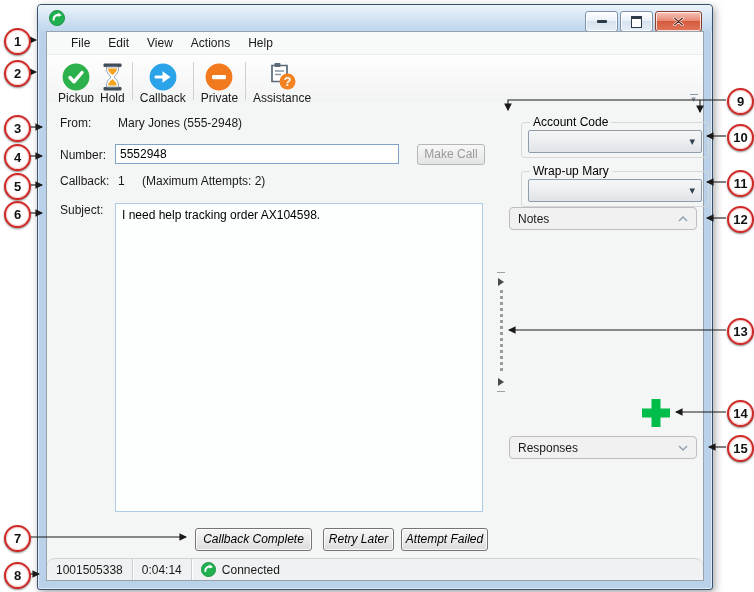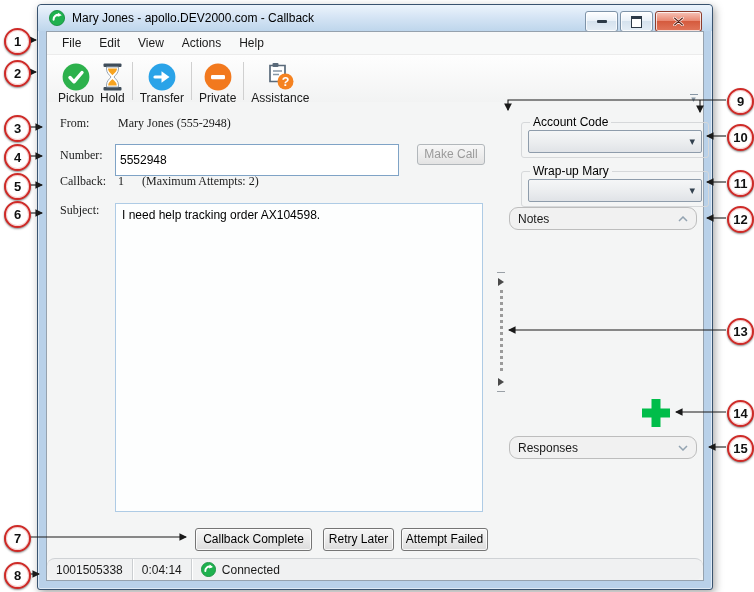--- a/index.html
+++ b/index.html
@@ -21,76 +21,76 @@
   .wbtn.min,.wbtn.max{width:31px;}
   .wbtn.close{width:45px;border-color:#8c3c2c;
         background:linear-gradient(#f6c3b8,#e98a74 45%,#d4593c 46%,#e1765b);}
   .glyph-bar{width:10px;height:3px;background:#2d3a47;border-radius:1px;}
   .glyph-box{width:9px;height:8px;border:1px solid #2d3a47;border-top-width:3px;background:#fff;}
 
   .client{position:absolute;left:8px;right:8px;top:26px;bottom:8px;background:#f4f5f5;
           border:1px solid #96a2ae;}
 
   
-  .menubar{height:22px;background:#f8f9f9;display:flex;align-items:center;padding-left:6px;
+  .menubar{height:22px;background:#f8f9f9;display:flex;align-items:center;padding-left:15px;
            border-bottom:1px solid #ececec;}
   .menu-item{padding:3px 9px;cursor:default;}
 
   
   .toolbar{position:relative;height:47px;background:linear-gradient(#fefefe,#f1f2f2);
            border-bottom:1px solid #d8d8d8;display:flex;align-items:flex-end;
            padding:2px 16px 2px 8px;}
   .tool{display:flex;flex-direction:column;align-items:center;justify-content:flex-end;
         gap:1px;padding:0 3px;height:43px;cursor:default;}
   .tool .lbl{line-height:12px;white-space:nowrap;}
   .tsep{width:1px;background:#d0d0d0;height:38px;margin:0 4px;align-self:center;}
   .overflow{position:absolute;right:3px;bottom:4px;width:13px;text-align:center;color:#8796a4;
             line-height:5px;font-size:9px;cursor:default;}
   .overflow .obar{display:block;width:8px;height:1px;background:#8796a4;margin:0 auto 2px;}
 
   
   .content{position:absolute;top:70px;left:0;right:0;bottom:21px;background:#f4f5f5;}
-  .abs{position:absolute;font-family:Liberation Serif, serif;}
+  .abs{position:absolute;}
   .flabel{color:#1a1a1a;}
 
-  .text-input{position:absolute;left:68px;top:42px;width:284px;height:32px;box-sizing:border-box;
+  .text-input{position:absolute;left:68px;top:42px;width:284px;height:20px;box-sizing:border-box;
       border:1px solid #7fa3c6;background:#fff;padding:1px 4px;font:12px "Liberation Sans",sans-serif;color:#000;}
   .btn-disabled{position:absolute;left:370px;top:42px;width:68px;height:21px;box-sizing:border-box;
       border:1px solid #b2b7bb;border-radius:3px;color:#9a9a9a;text-align:center;line-height:19px;
       background:linear-gradient(#f7f7f7,#efefef 45%,#e3e3e3);}
   .subject-area{position:absolute;left:68px;top:101px;width:368px;height:309px;box-sizing:border-box;
       border:1px solid #aecbe5;background:#fdfefe;padding:4px 6px;resize:none;overflow:hidden;
       font:12px "Liberation Sans",sans-serif;color:#000;}
 
   
   fieldset.group{position:absolute;left:462px;width:188px;box-sizing:border-box;margin:12px;
       border:1px solid #d6d8da;border-radius:3px;padding:0 5px 4px;background:transparent;}
   fieldset.group legend{font-size:12px;padding:0 3px;margin-left:3px;color:#000;}
   .combo{height:21px;margin:1px 1px 0;border:1px solid #8e9cab;border-radius:2px;position:relative;
       background:linear-gradient(#f5f6f7,#ebedef 55%,#e0e3e7);cursor:default;}
   .combo .arrow{position:absolute;right:6px;top:3px;color:#33414f;font-size:11px;line-height:14px;}
   .expander{position:absolute;left:462px;width:188px;height:23px;box-sizing:border-box;
-      border:1px solid #bdbdbd;border-radius:9px;background:#f1f1f1;display:flex;align-items:center;
+      border:1px solid #bdbdbd;border-radius:4px;background:#f1f1f1;display:flex;align-items:center;
       justify-content:space-between;padding:0 8px;cursor:default;}
   .chev{color:#93a3b1;display:flex;align-items:center;}
 
   
   .splitter{position:absolute;left:449px;top:170px;width:10px;height:120px;}
   .splitter .tick{position:absolute;left:1px;width:8px;height:1px;background:#9aa0a6;}
   .splitter .dash{position:absolute;left:4px;top:18px;bottom:18px;width:3px;
       background:repeating-linear-gradient(to bottom,#9b9b9b 0 3px,transparent 3px 6px);}
   .splitter .tri{position:absolute;left:2px;width:0;height:0;
       border-top:4px solid transparent;border-bottom:4px solid transparent;border-left:6px solid #4a4a4a;}
 
   .plus-icon{position:absolute;left:594px;top:296px;width:30px;height:30px;}
 
   
   .action-btn{position:absolute;top:426px;height:23px;box-sizing:border-box;border:1px solid #757575;
       border-radius:3px;text-align:center;line-height:21px;color:#000;cursor:default;
-      background:linear-gradient(#f6f6f6,#ececec 45%,#dcdcdc);box-shadow:inset 0 0 0 1px rgba(255,255,255,.8);}
+      background:linear-gradient(#f6f6f6,#ececec 45%,#dcdcdc);box-shadow:inset 0 0 0 1px rgba(255,255,255,.8);font-style:italic;}
 
   
   .statusbar{position:absolute;left:0;right:0;bottom:0;height:21px;background:#f0f1f2;
       border-top:1px solid #cfd2d5;display:flex;align-items:center;border-radius:8px;}
   .scell{height:100%;display:flex;align-items:center;padding:0 9px;border-right:1px solid #cbced1;
       box-shadow:1px 0 0 #fff;}
   .scell.status{border-right:none;box-shadow:none;gap:6px;}
 
   
   .callout{position:absolute;width:23px;height:23px;border-radius:50%;background:#fff;
@@ -106,21 +106,20 @@
 
   <div id="window">
 
     <div class="titlebar">
       <svg width="16" height="16" viewBox="0 0 16 16">
         <circle cx="8" cy="8" r="7.6" fill="#1fb14f"></circle>
         <circle cx="8" cy="8" r="7.6" fill="none" stroke="#128a3a" stroke-width="0.8"></circle>
         <path d="M4.6 9.6 A4.3 4.3 0 0 1 10.4 5.2" stroke="#fff" stroke-width="2.1" fill="none" stroke-linecap="round"></path>
         <path d="M9.2 2.7 l3.6 2.5 -4.2 1.6 z" fill="#fff"></path>
       </svg>
-      <span class="title-text">Mary Jones - apollo.DEV2000.com - Callback</span>
       <div class="winbtns">
         <div class="wbtn min">
             <span class="glyph-bar"></span>
           </div>
         <div class="wbtn max">
             <span class="glyph-box"></span>
           </div>
         <div class="wbtn close">
           <svg width="11" height="9" viewBox="0 0 11 9">
             <path d="M1.5 1 L9.5 8 M9.5 1 L1.5 8" stroke="#fff" stroke-width="2.4" stroke-linecap="round"></path>
@@ -158,21 +157,21 @@
           </svg>
           <span class="lbl">Hold</span>
         </div>
         <div class="tsep"></div>
         <div class="tool">
           <svg width="28" height="28" viewBox="0 0 28 28">
             <circle cx="14" cy="14" r="13.4" fill="#2aa3e8"></circle>
             <path d="M7 14 h8" stroke="#fff" stroke-width="3.2" stroke-linecap="round"></path>
             <path d="M13.5 8.2 l8 5.8 -8 5.8 z" fill="#fff"></path>
           </svg>
-          <span class="lbl">Transfer</span>
+          <span class="lbl">Callback</span>
         </div>
         <div class="tsep"></div>
         <div class="tool">
           <svg width="28" height="28" viewBox="0 0 28 28">
             <circle cx="14" cy="14" r="13.4" fill="#f2791e"></circle>
             <rect x="7" y="12" width="14" height="4.2" rx="1.2" fill="#fff"></rect>
           </svg>
           <span class="lbl">Private</span>
         </div>
         <div class="tsep"></div>

